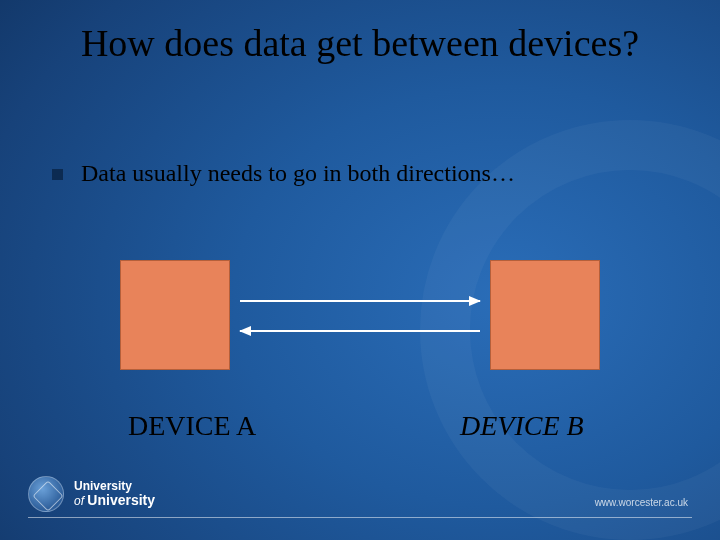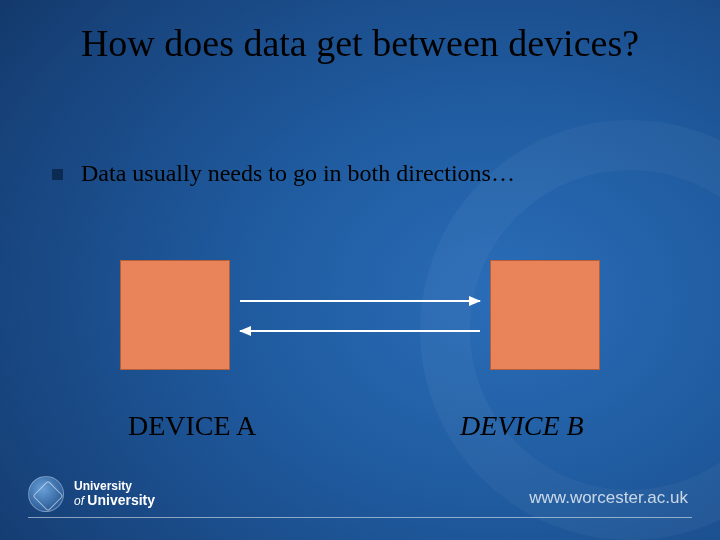--- a/index.html
+++ b/index.html
@@ -157,21 +157,21 @@
   }
   .logo-text .uni { font-weight: 700; }
   .logo-text .of  { font-style: italic; font-size: 12px; }
   .logo-text .wor { font-weight: 700; font-size: 14px; }
   .footer-url {
     position: absolute;
     right: 4px;
     bottom: 10px;
     color: rgba(255,255,255,0.75);
     font-family: Arial, Helvetica, sans-serif;
-    font-size: 17px;
+    font-size: 10px;
     text-align: right;
   }
 </style>
 </head>
 <body>
 
 <div class="slide">
   <div class="watermark"></div>
 
   <h1 class="title">How does data get between devices?</h1>

